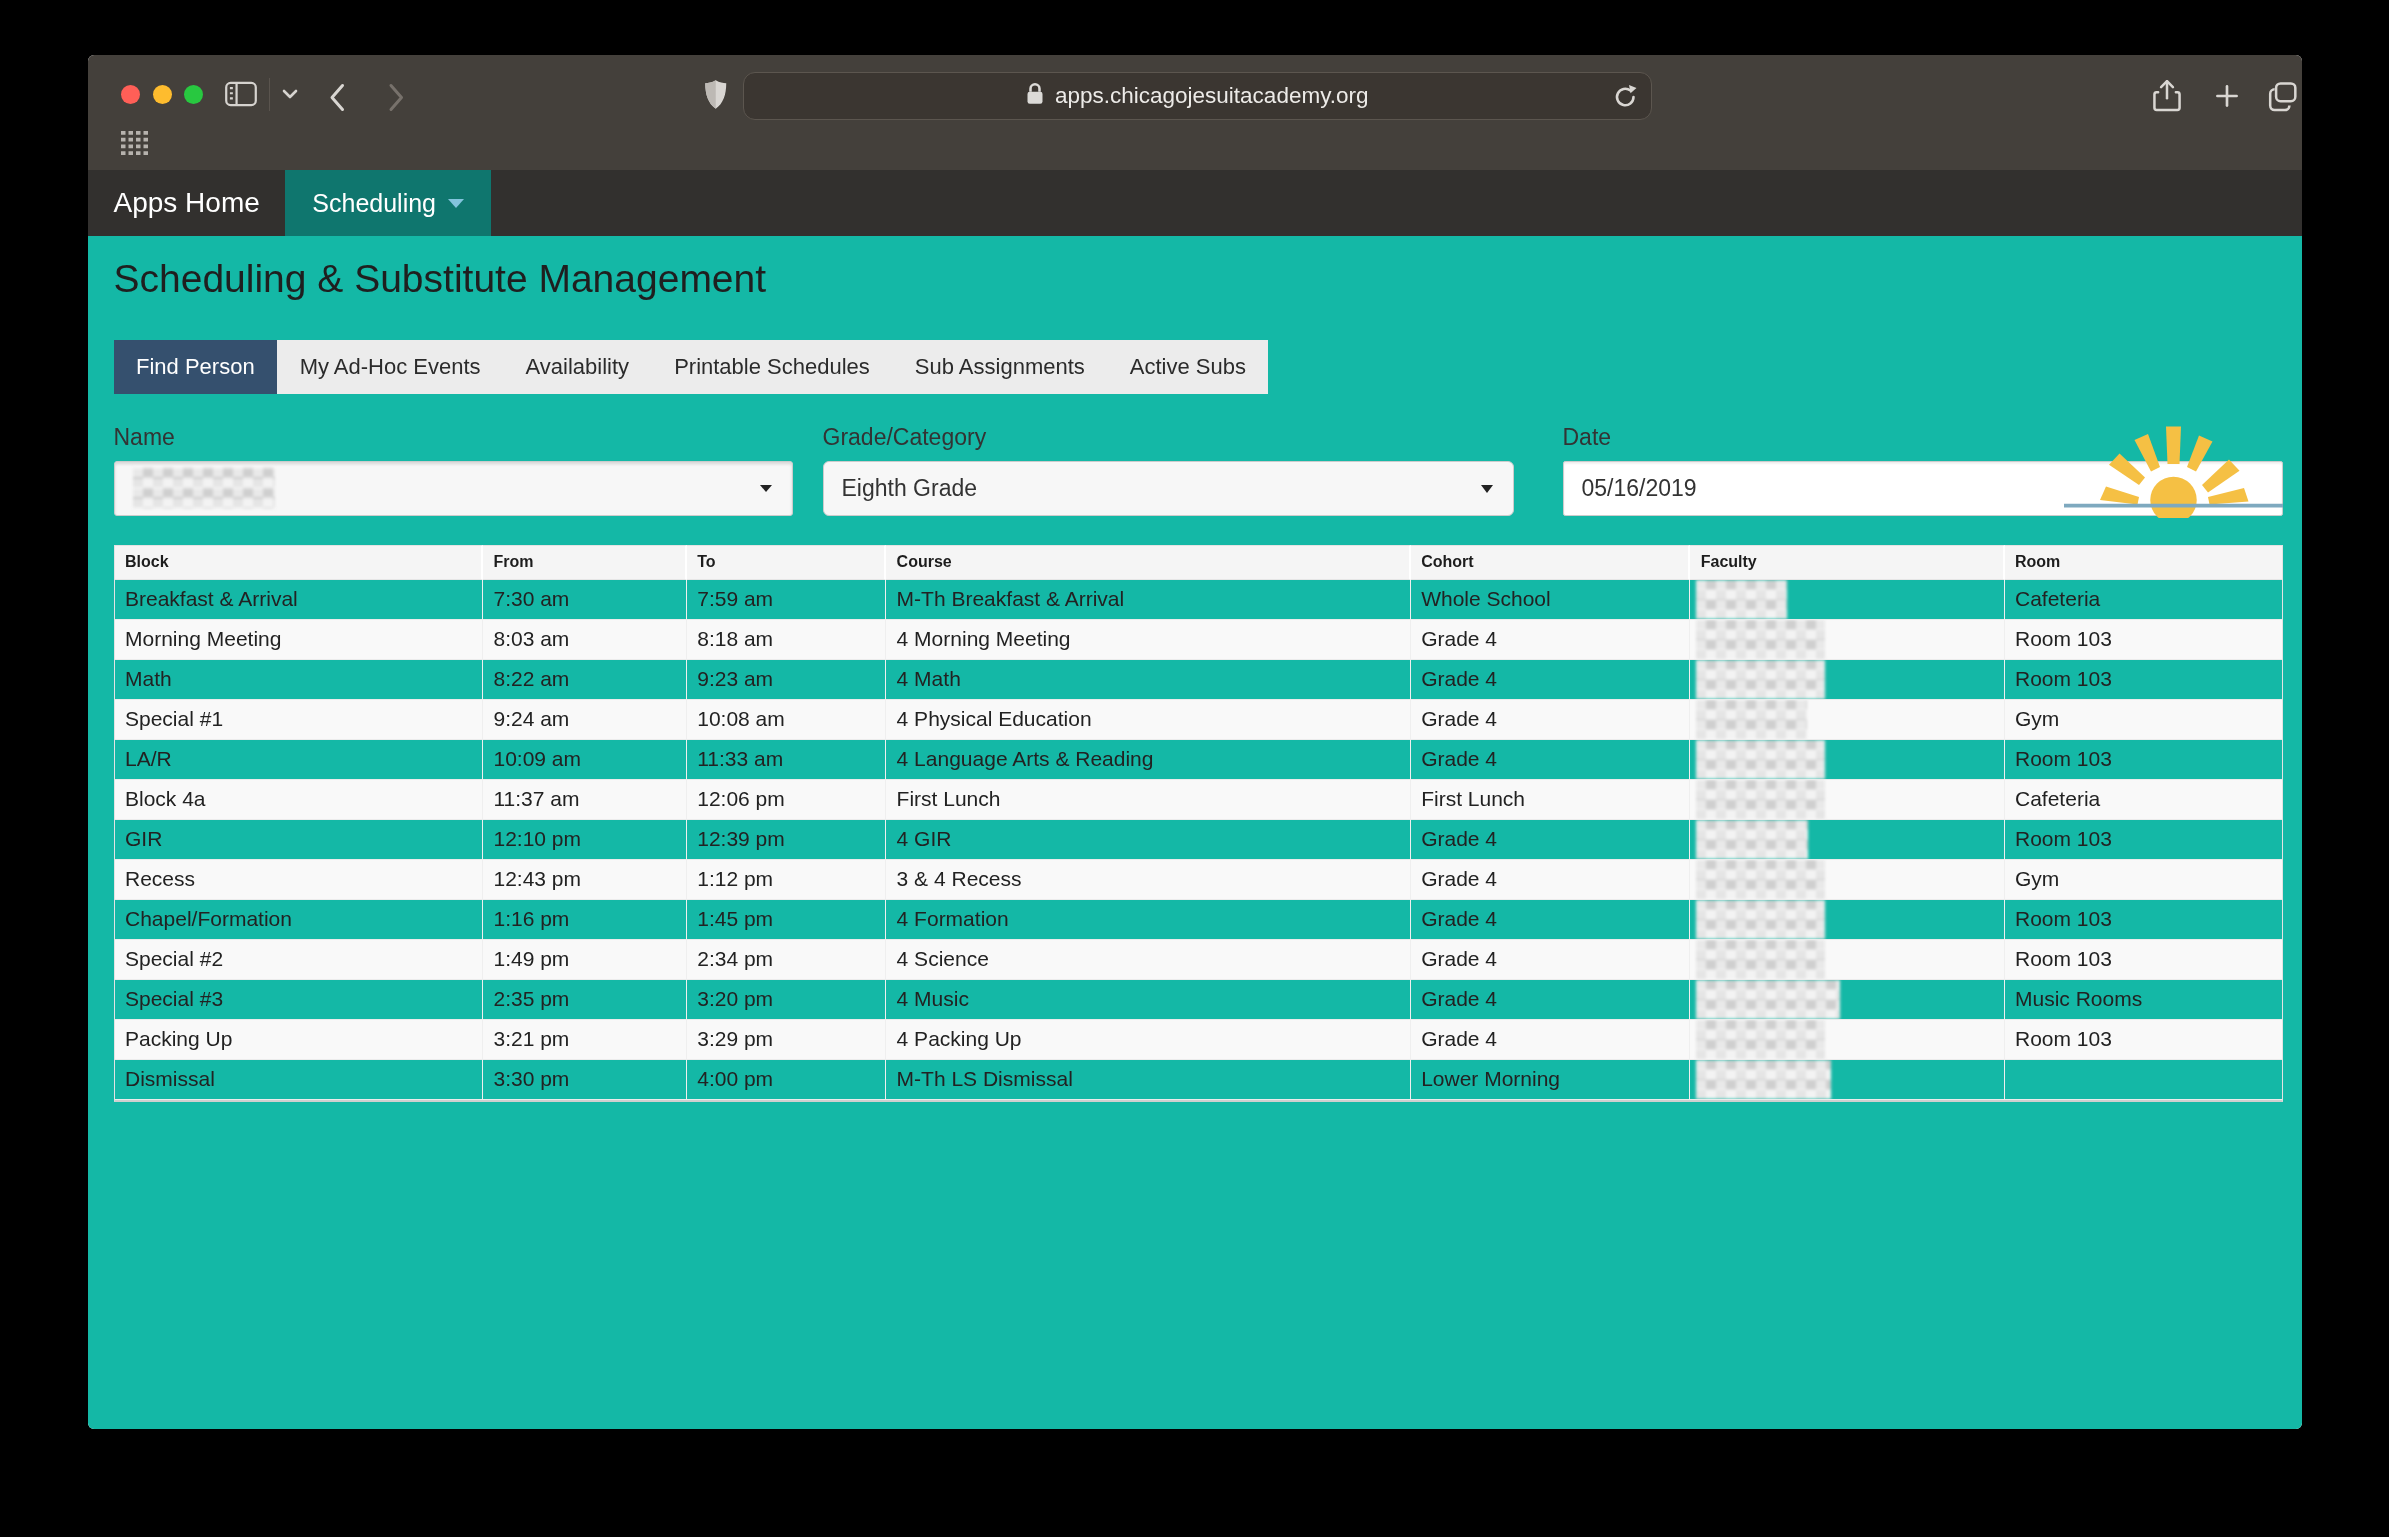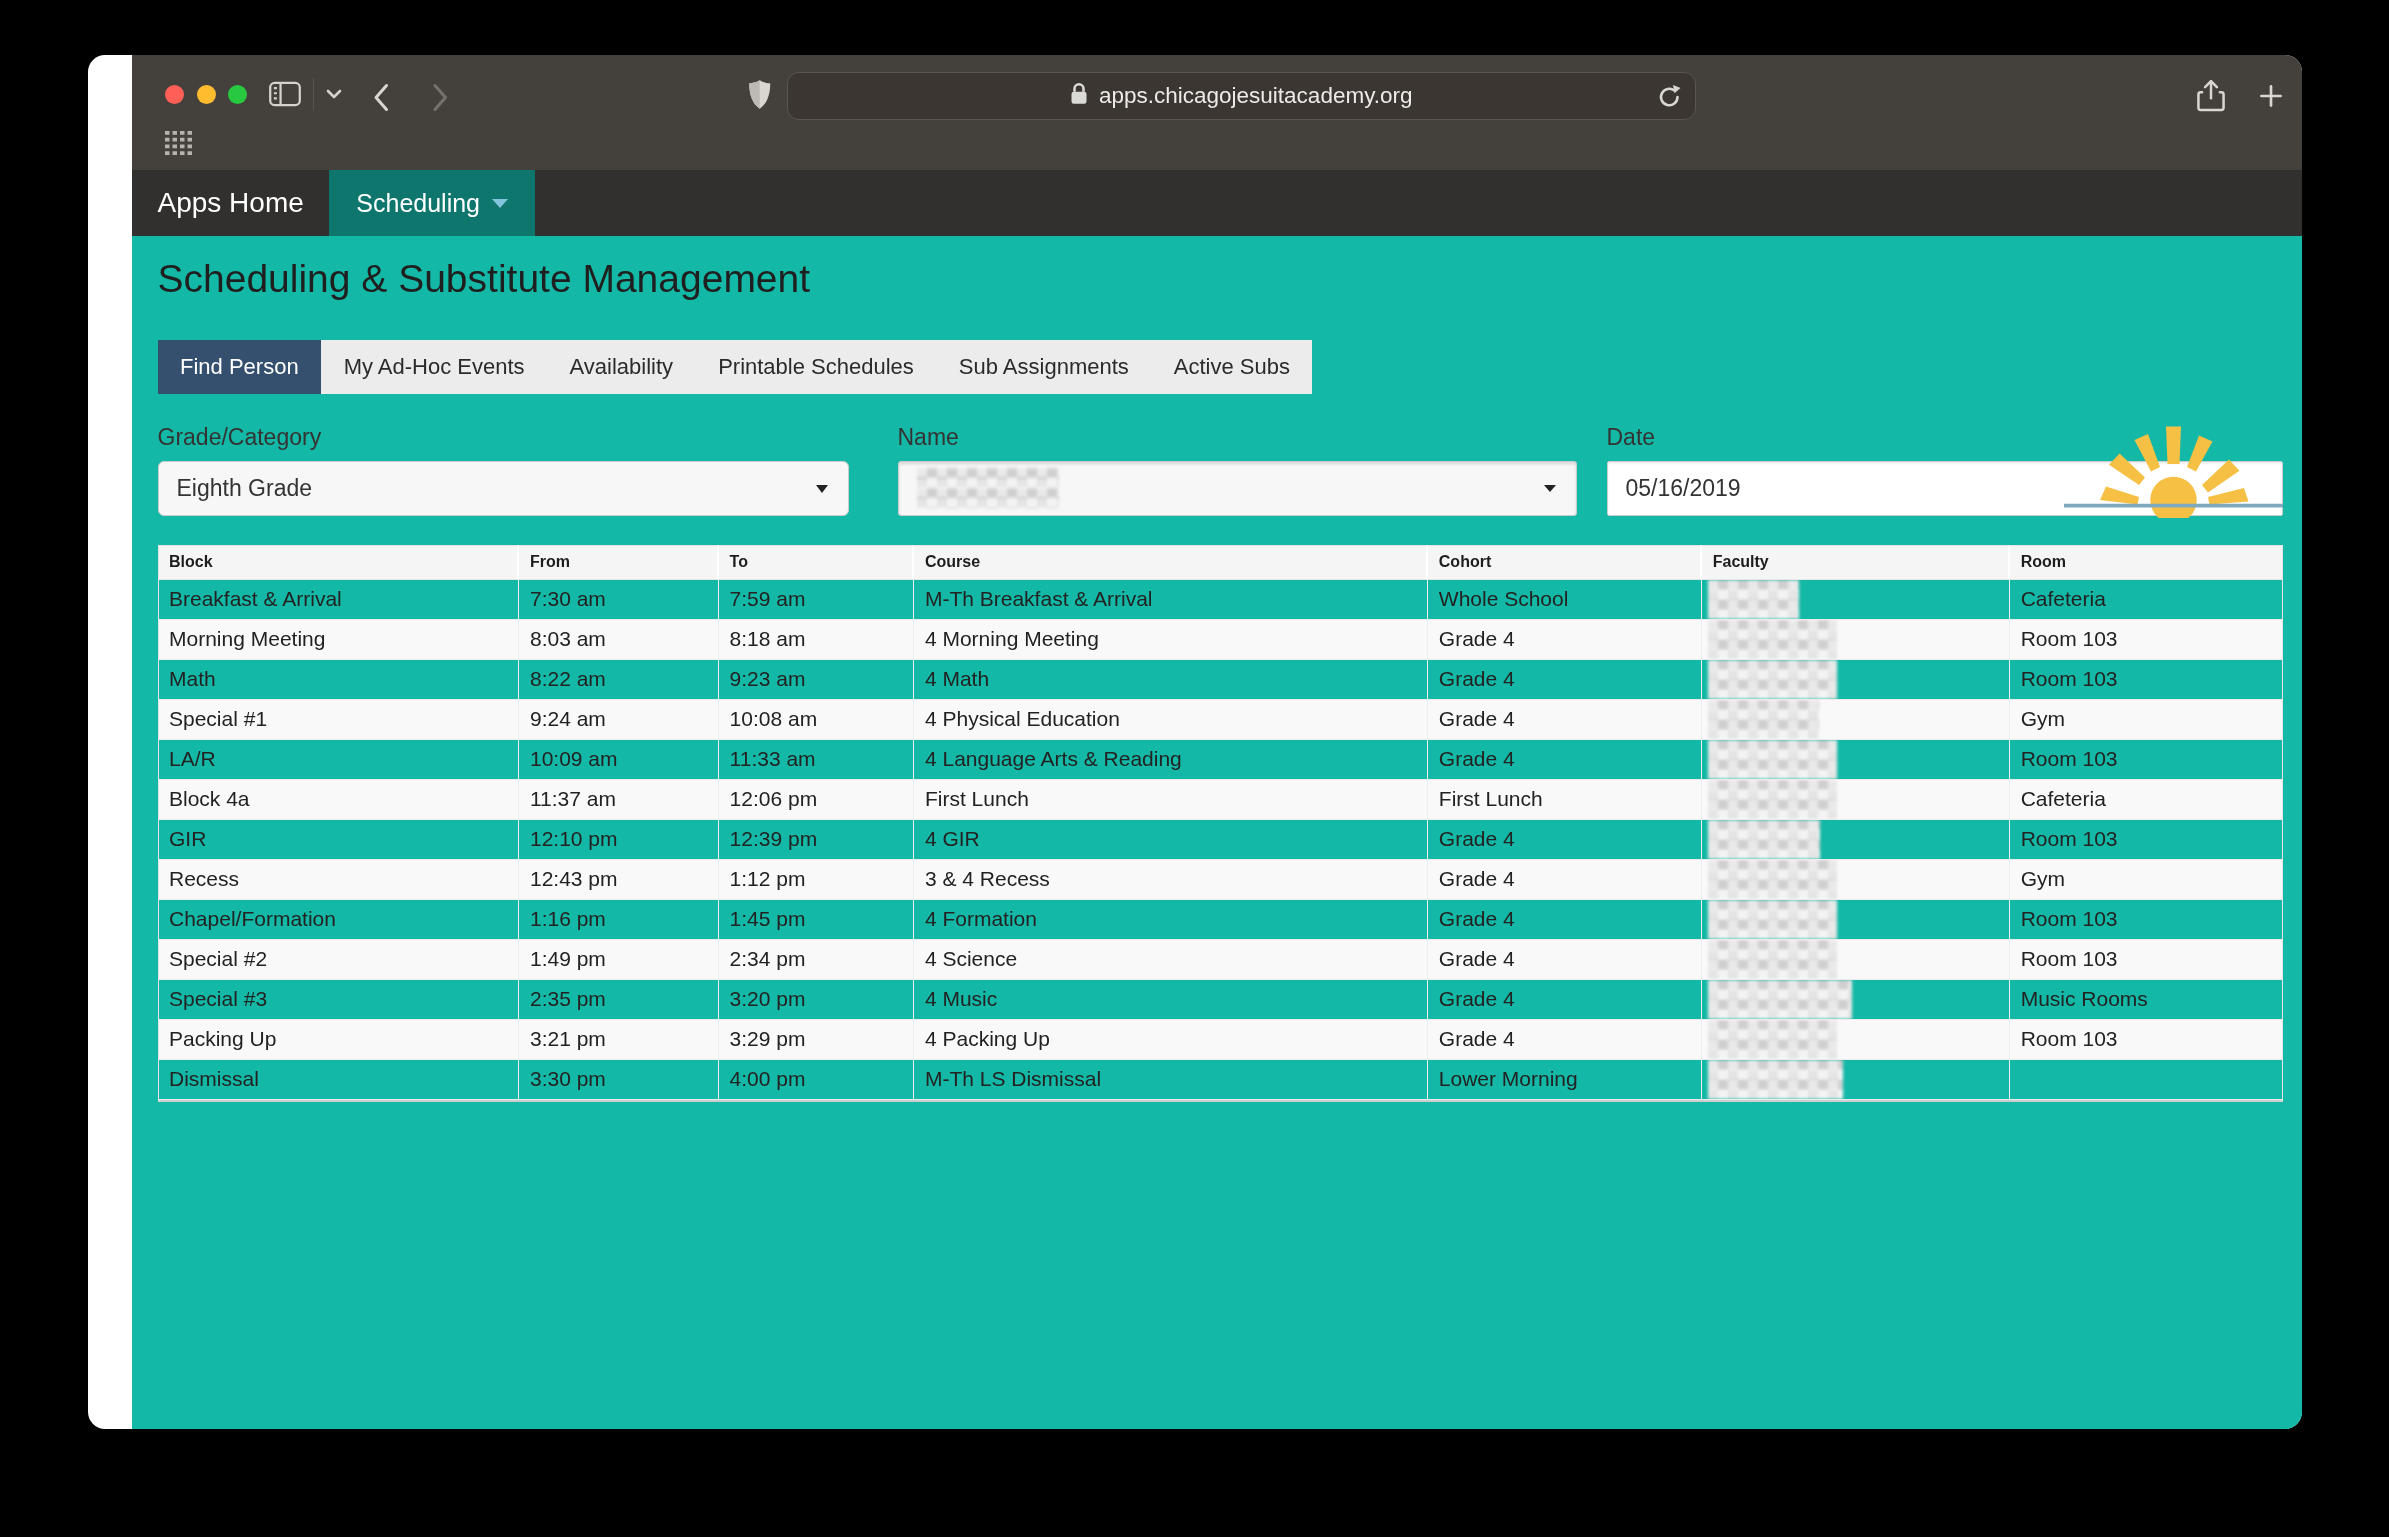--- a/index.html
+++ b/index.html
@@ -5,23 +5,22 @@
   * { margin:0; padding:0; box-sizing:border-box; }
   html,body { width:2389px; height:1537px; }
   body {
     background:#000;
     font-family:"Liberation Sans", sans-serif;
     position:relative;
     overflow:hidden;
   }
   .window {
     position:absolute; left:88px; top:55px; width:2214px; height:1374px;
-    border-radius:17px; overflow:hidden; background:#fff;
+    border-radius:6px; overflow:hidden; background:#fff;
     box-shadow:0 22.5px 67px rgba(0,0,0,.6);
-    padding-left:44px;
   }
   
   .titlebar { position:relative; height:115px; background:#44403b; }
   .traffic { position:absolute; left:33px; top:30px; display:flex; gap:12.7px; }
   .traffic span { width:19px; height:19px; border-radius:50%; display:block; }
   .t-close{ background:#ff5f57; } .t-min{ background:#febc2e; } .t-zoom{ background:#28c840; }
 
   .chrome-ico { position:absolute; display:flex; align-items:center; justify-content:center; }
   .chrome-ico svg { display:block; }
   .seg { left:136px; top:22.5px; gap:7.5px; }
@@ -266,31 +265,31 @@
     <div class="tabbar">
       <button class="tab active">Find Person</button>
       <button class="tab">My Ad-Hoc Events</button>
       <button class="tab">Availability</button>
       <button class="tab">Printable Schedules</button>
       <button class="tab">Sub Assignments</button>
       <button class="tab">Active Subs</button>
     </div>
 
     <div class="filters">
+      <div class="field-group fg-name">
+        <span class="field-label">Name</span>
+        <div class="select-box name-box">
+          <span class="redacted name-redacted"></span>
+          <span class="sel-caret"></span>
+        </div>
+      </div>
       <div class="field-group fg-grade">
         <span class="field-label">Grade/Category</span>
         <div class="select-box">
           <span>Eighth Grade</span>
-          <span class="sel-caret"></span>
-        </div>
-      </div>
-      <div class="field-group fg-name">
-        <span class="field-label">Name</span>
-        <div class="select-box name-box">
-          <span class="redacted name-redacted"></span>
           <span class="sel-caret"></span>
         </div>
       </div>
       <div class="field-group fg-date">
         <span class="field-label">Date</span>
         <input class="date-input" value="05/16/2019" style="">
       </div>
     </div>
 
     <table class="sched-table">

